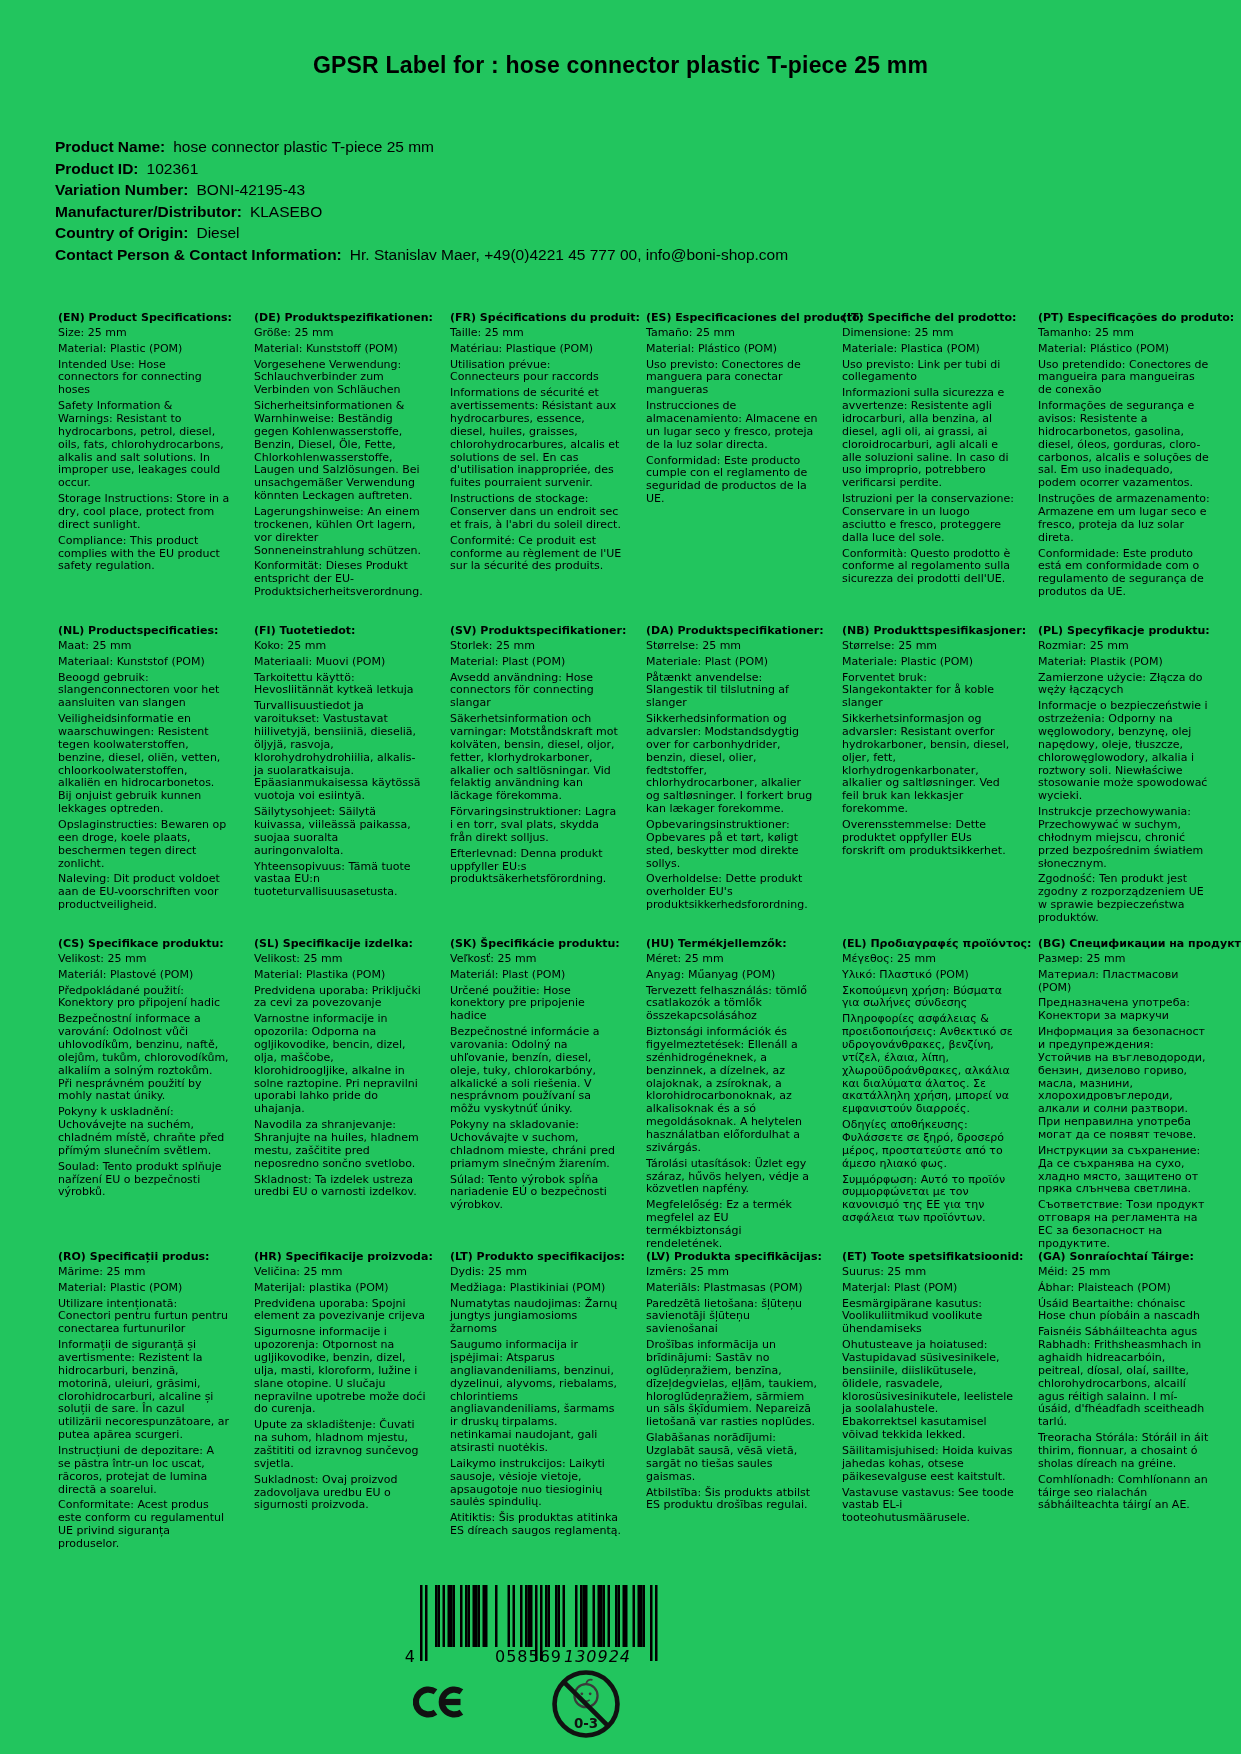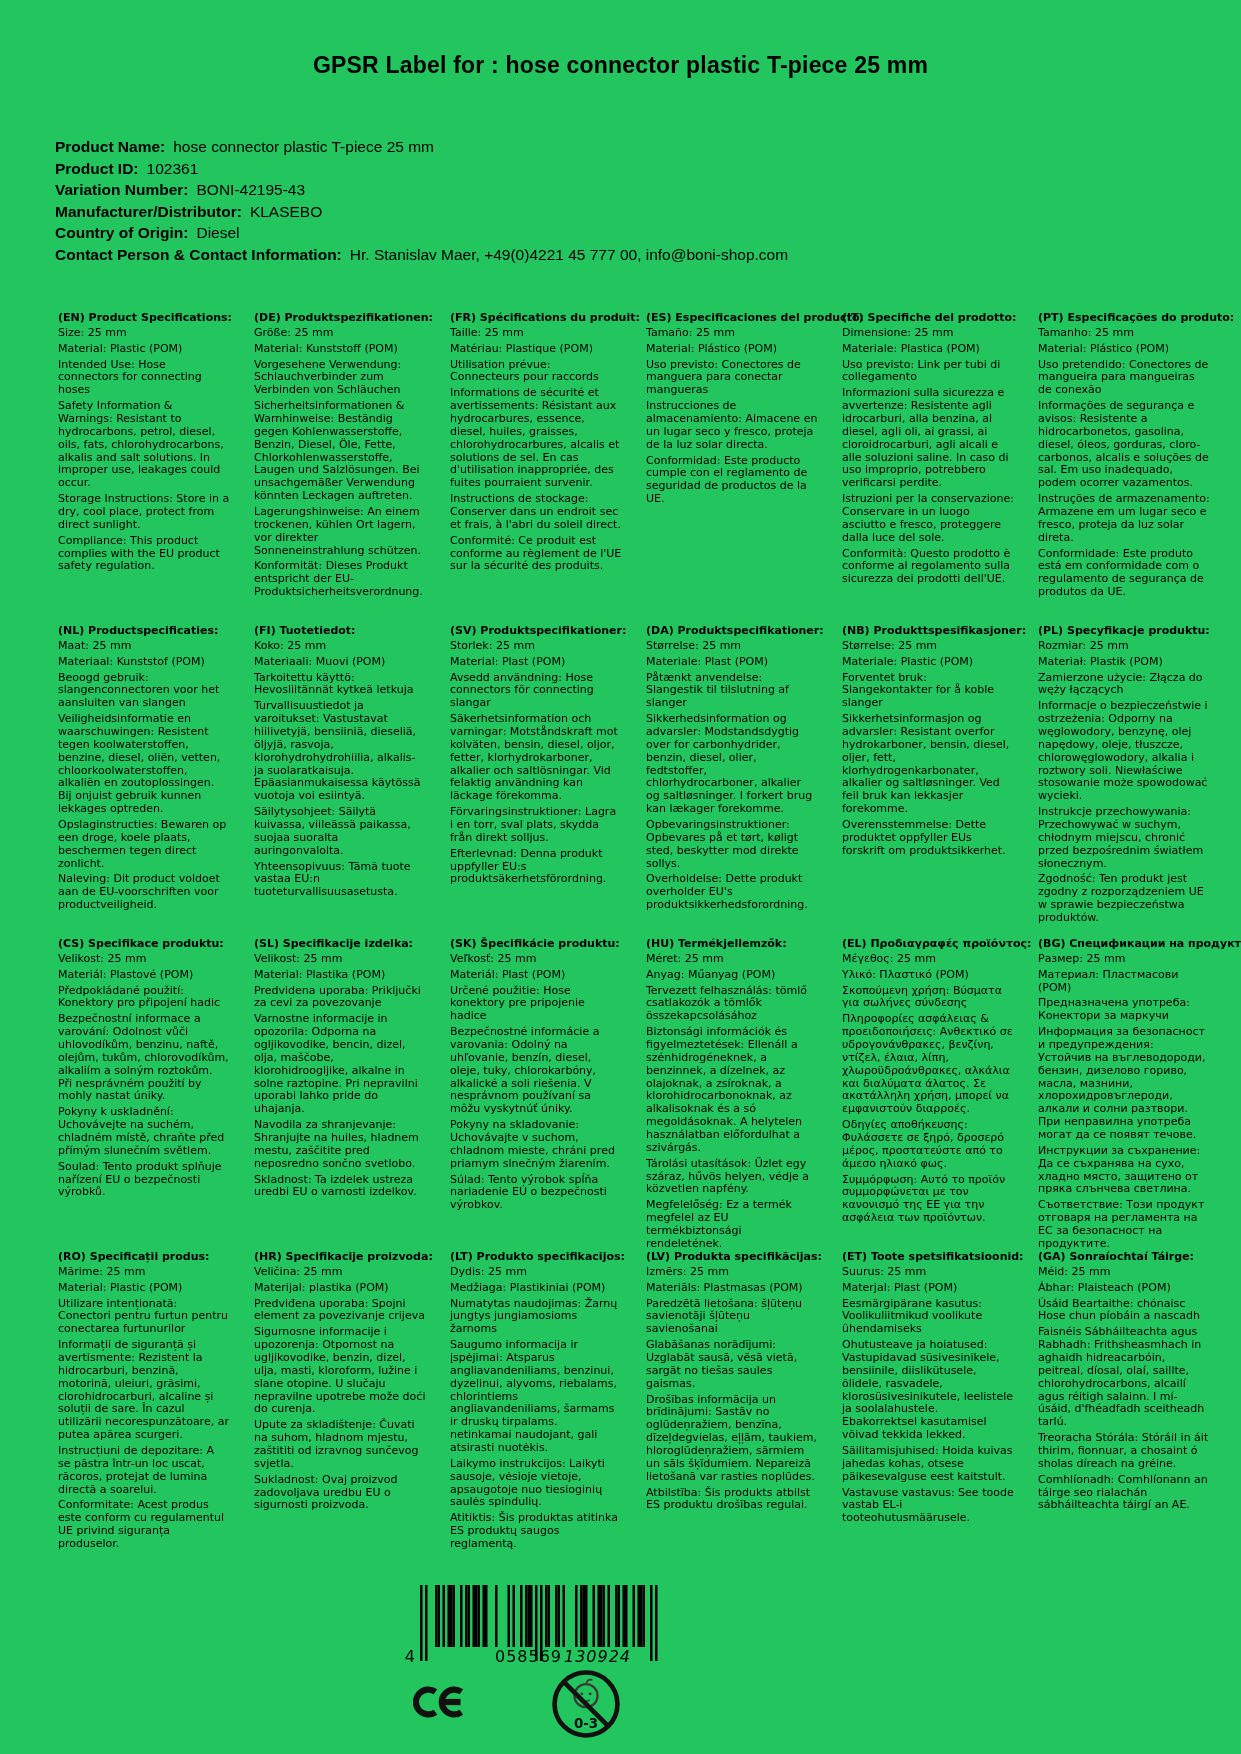--- a/index.html
+++ b/index.html
@@ -178,21 +178,21 @@
       <div class="spec-block">
         <div class="spec-header">(NL) Productspecificaties:</div>
         <div class="spec-paras">
 
             <p class="spec-para">Maat: 25 mm</p>
 
             <p class="spec-para">Materiaal: Kunststof (POM)</p>
 
             <p class="spec-para">Beoogd gebruik: slangenconnectoren voor het aansluiten van slangen</p>
 
-            <p class="spec-para">Veiligheidsinformatie en waarschuwingen: Resistent tegen koolwaterstoffen, benzine, diesel, oliën, vetten, chloorkoolwaterstoffen, alkaliën en zoutoplossingen. Bij onjuist gebruik kunnen lekkages optreden.</p>
+            <p class="spec-para">Veiligheidsinformatie en waarschuwingen: Resistent tegen koolwaterstoffen, benzine, diesel, oliën, vetten, chloorkoolwaterstoffen, alkaliën en hidrocarbonetos. Bij onjuist gebruik kunnen lekkages optreden.</p>
 
             <p class="spec-para">Opslaginstructies: Bewaren op een droge, koele plaats, beschermen tegen direct zonlicht.</p>
 
             <p class="spec-para">Naleving: Dit product voldoet aan de EU-voorschriften voor productveiligheid.</p>
           </div>
       </div>
 
       <div class="spec-block">
         <div class="spec-header">(FI) Tuotetiedot:</div>
         <div class="spec-paras">
@@ -433,37 +433,37 @@
             <p class="spec-para">Dydis: 25 mm</p>
 
             <p class="spec-para">Medžiaga: Plastikiniai (POM)</p>
 
             <p class="spec-para">Numatytas naudojimas: Žarnų jungtys jungiamosioms žarnoms</p>
 
             <p class="spec-para">Saugumo informacija ir įspėjimai: Atsparus angliavandeniliams, benzinui, dyzelinui, alyvoms, riebalams, chlorintiems angliavandeniliams, šarmams ir druskų tirpalams. netinkamai naudojant, gali atsirasti nuotėkis.</p>
 
             <p class="spec-para">Laikymo instrukcijos: Laikyti sausoje, vėsioje vietoje, apsaugotoje nuo tiesioginių saulės spindulių.</p>
 
-            <p class="spec-para">Atitiktis: Šis produktas atitinka ES produktų saugos reglamentą.</p>
+            <p class="spec-para">Atitiktis: Šis produktas atitinka ES díreach saugos reglamentą.</p>
           </div>
       </div>
 
       <div class="spec-block">
         <div class="spec-header">(LV) Produkta specifikācijas:</div>
         <div class="spec-paras">
 
             <p class="spec-para">Izmērs: 25 mm</p>
 
             <p class="spec-para">Materiāls: Plastmasas (POM)</p>
 
             <p class="spec-para">Paredzētā lietošana: šļūteņu savienotāji šļūteņu savienošanai</p>
 
+            <p class="spec-para">Drošības informācija un brīdinājumi: Sastāv no oglūdeņražiem, benzīna, dīzeļdegvielas, eļļām, taukiem, hloroglūdeņražiem, sārmiem un sāls šķīdumiem. Nepareizā lietošanā var rasties noplūdes.</p>
+
             <p class="spec-para">Glabāšanas norādījumi: Uzglabāt sausā, vēsā vietā, sargāt no tiešas saules gaismas.</p>
-
-            <p class="spec-para">Drošības informācija un brīdinājumi: Sastāv no oglūdeņražiem, benzīna, dīzeļdegvielas, eļļām, taukiem, hloroglūdeņražiem, sārmiem un sāls šķīdumiem. Nepareizā lietošanā var rasties noplūdes.</p>
 
             <p class="spec-para">Atbilstība: Šis produkts atbilst ES produktu drošības regulai.</p>
           </div>
       </div>
 
       <div class="spec-block">
         <div class="spec-header">(ET) Toote spetsifikatsioonid:</div>
         <div class="spec-paras">
 
             <p class="spec-para">Suurus: 25 mm</p>

